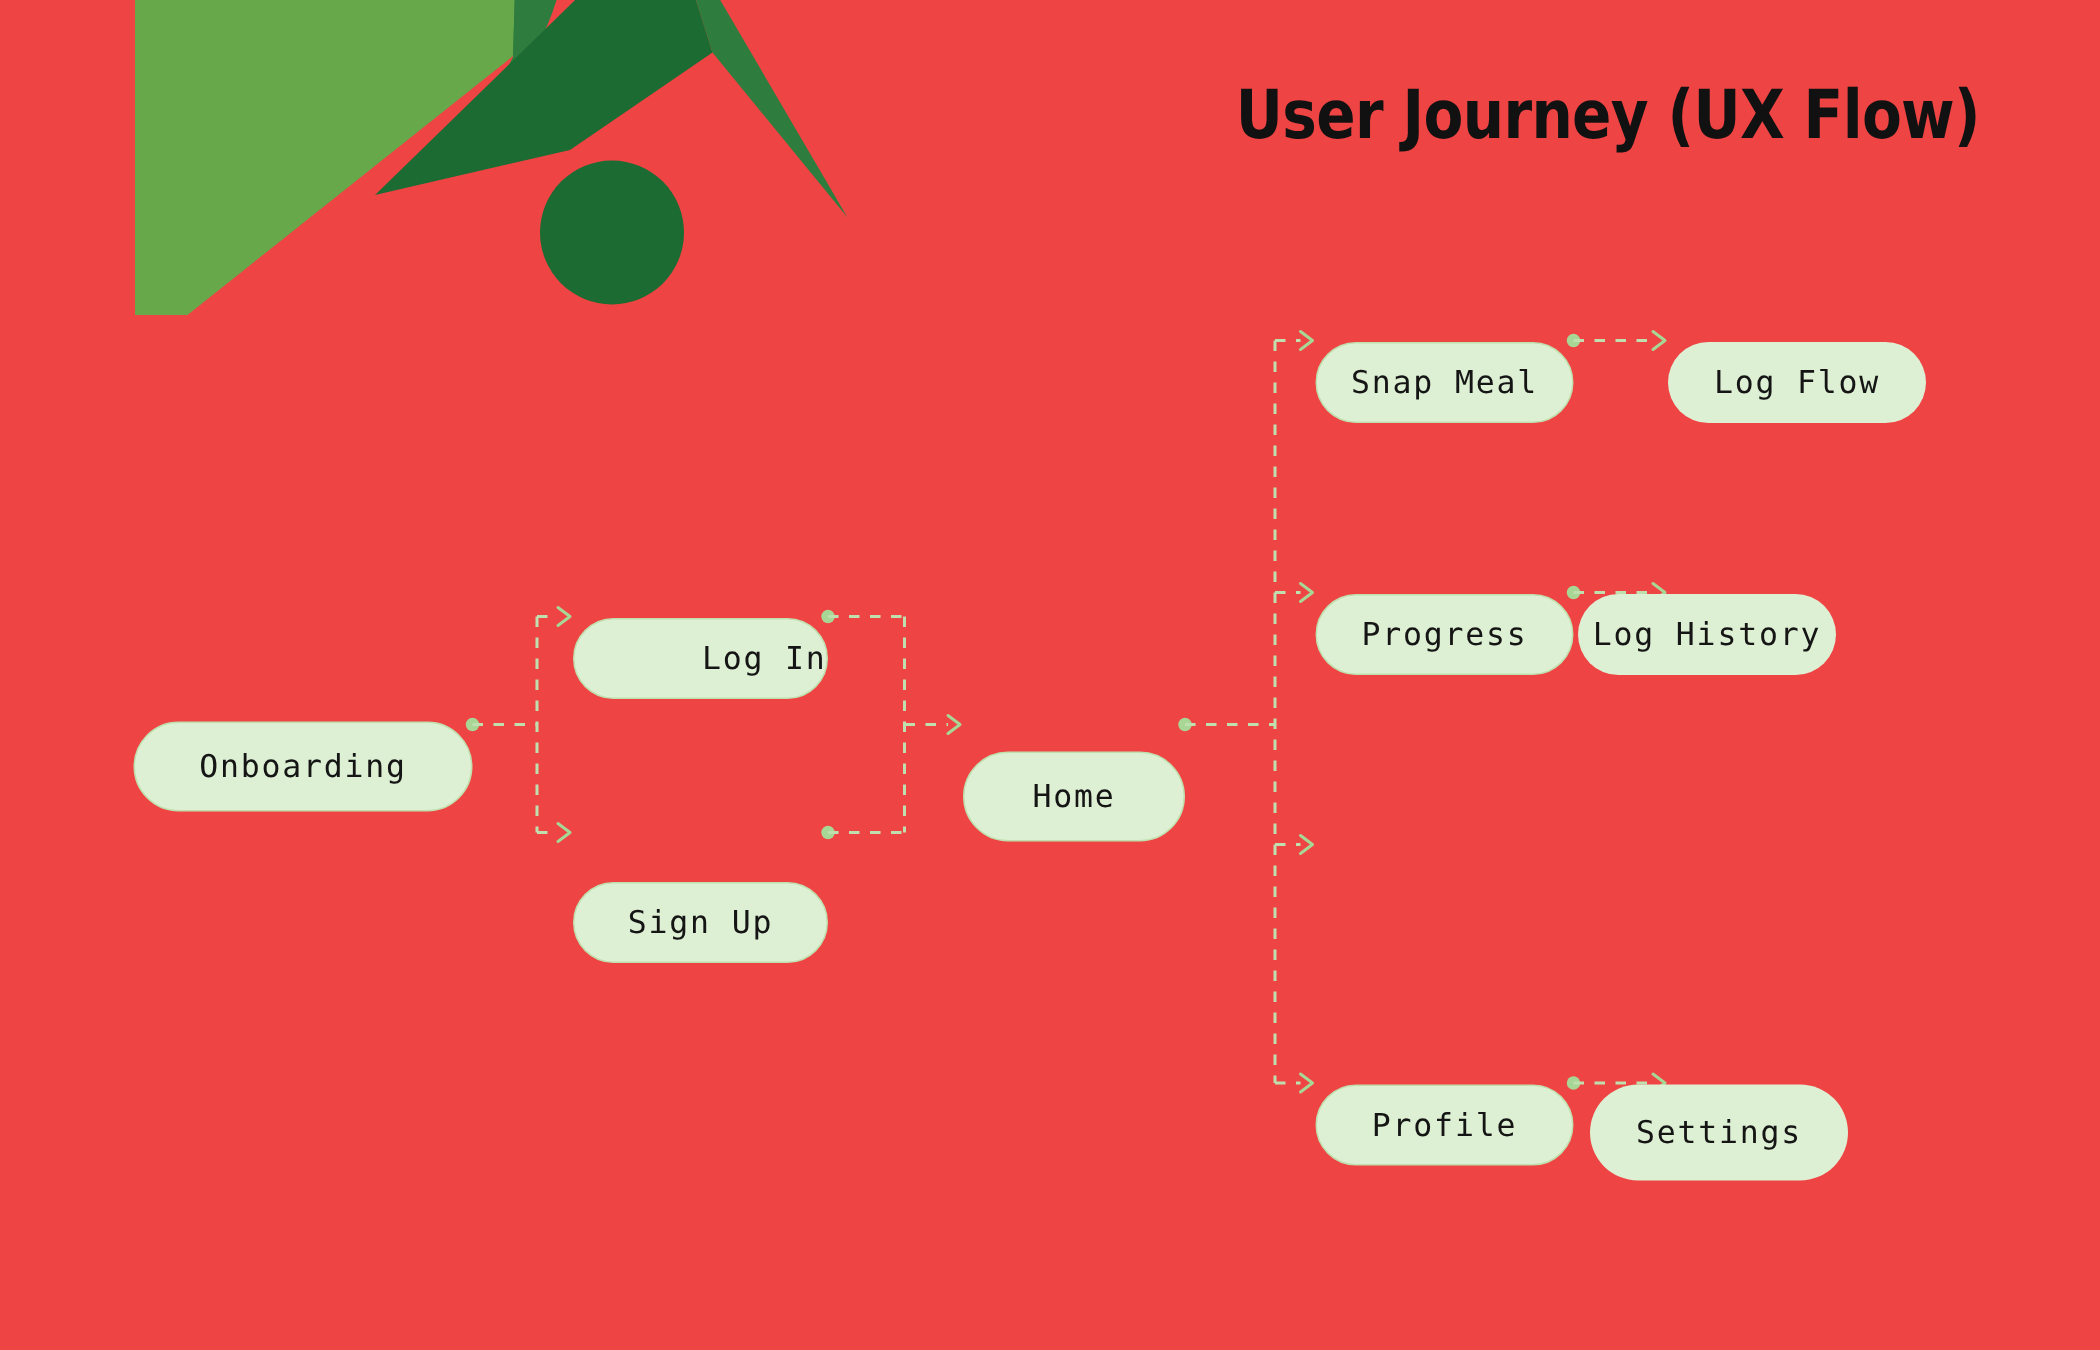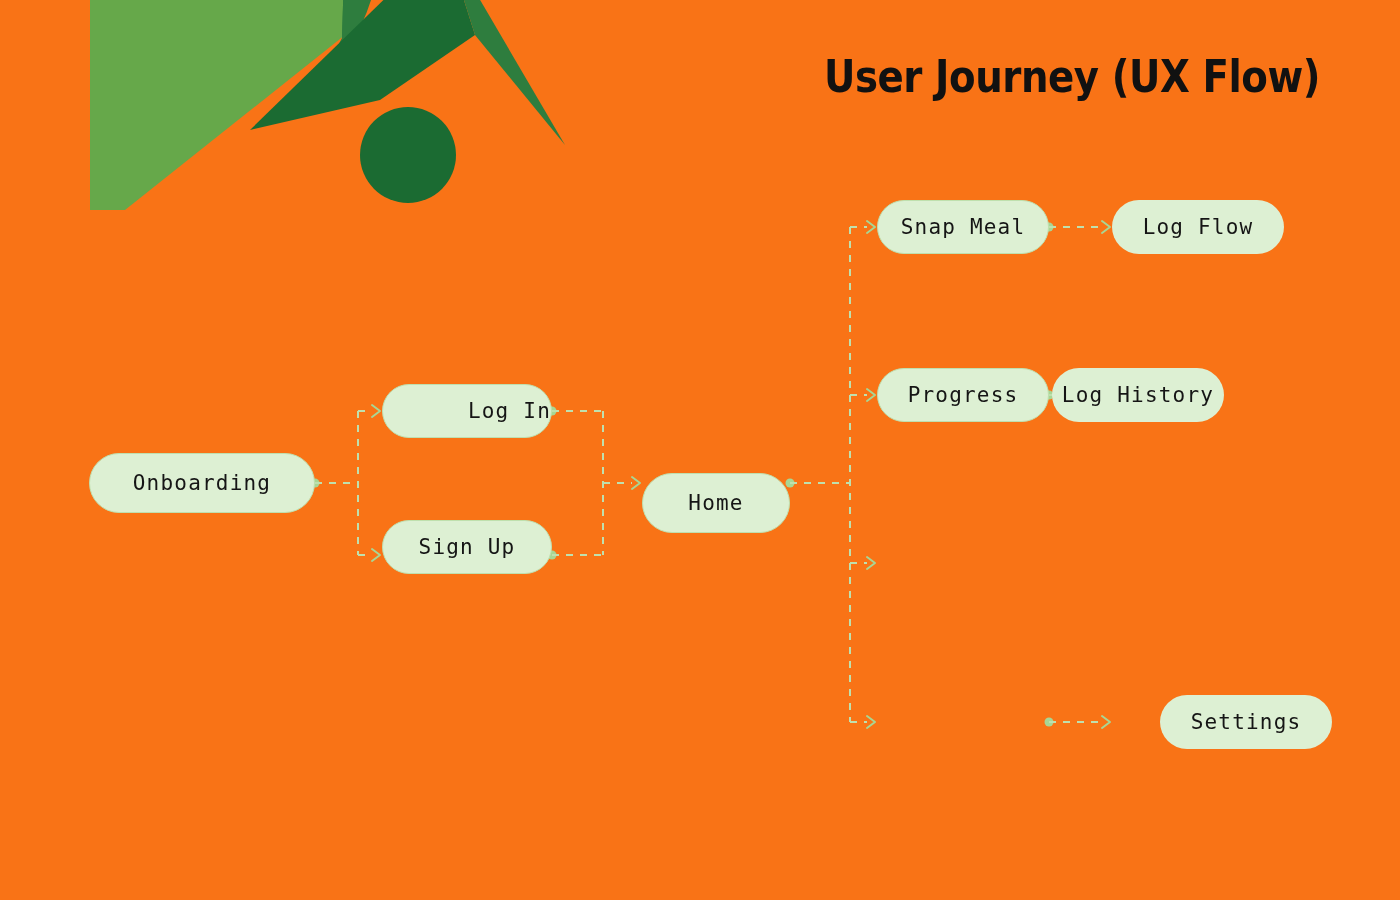--- a/index.html
+++ b/index.html
@@ -4,21 +4,21 @@
 <style>
   html, body {
     margin: 0;
     padding: 0;
     background: #ffffff;
   }
   #canvas {
     position: relative;
     width: 1400px;
     height: 900px;
-    background: #f97316;
+    background: #ef4444;
     overflow: hidden;
     font-family: "Liberation Sans", sans-serif;
   }
 
   
   #logo {
     position: absolute;
     left: 80px;
     top: -60px;
     width: 500px;
@@ -59,20 +59,21 @@
     display: flex;
     align-items: center;
     justify-content: center;
     background: #ddf0d3;
     border-radius: 999px;
     font-family: "DejaVu Sans Mono", monospace;
     font-size: 21px;
     letter-spacing: 1.2px;
     color: #151515;
     white-space: nowrap;
+    margin-top: 28px;
   }
   .node.bordered {
     border: 1.4px solid #bfe0ae;
   }
 </style>
 </head>
 <body>
 
 <div id="canvas">
 
@@ -127,34 +128,37 @@
       <path d="M1049,722 H1102" fill="none" stroke="#bfe0ae" stroke-width="2" stroke-dasharray="7 7" stroke-linecap="butt"></path>
       <path d="M1102,716 L1110,722 L1102,728" fill="none" stroke="#a8d694" stroke-width="2" stroke-linecap="round" stroke-linejoin="round"></path>
     </svg>
 
 <div class="node bordered" style="left: 89px; top: 453px; width: 226px; height: 60px; justify-content: center;">
       <span>Onboarding</span>
     </div>
     <div class="node bordered" style="left: 382px; top: 384px; width: 170px; height: 54px; justify-content: flex-end;">
       <span>Log In</span>
     </div>
-    <div class="node bordered" style="left: 382px; top: 520px; width: 170px; height: 54px;">
+    <div class="node bordered" style="left: 382px; top: 560px; width: 170px; height: 54px;">
       <span>Sign Up</span>
     </div>
     <div class="node bordered" style="left: 642px; top: 473px; width: 148px; height: 60px;">
       <span>Home</span>
     </div>
     <div class="node bordered" style="left: 877px; top: 200px; width: 172px; height: 54px;">
       <span>Snap Meal</span>
     </div>
     <div class="node bordered" style="left: 877px; top: 368px; width: 172px; height: 54px;">
       <span>Progress</span>
     </div>
+    <div class="node bordered" style="left: 877px; top: 695px; width: 172px; height: 54px;">
+      <span>Profile</span>
+    </div>
     <div class="node" style="left: 1112px; top: 200px; width: 172px; height: 54px;">
       <span>Log Flow</span>
     </div>
     <div class="node" style="left: 1052px; top: 368px; width: 172px; height: 54px;">
       <span>Log History</span>
     </div>
-    <div class="node" style="left: 1160px; top: 695px; width: 172px; height: 54px;">
+    <div class="node" style="left: 1060px; top: 695px; width: 172px; height: 64px;">
       <span>Settings</span>
     </div>
   </div>
 
 </body></html>

